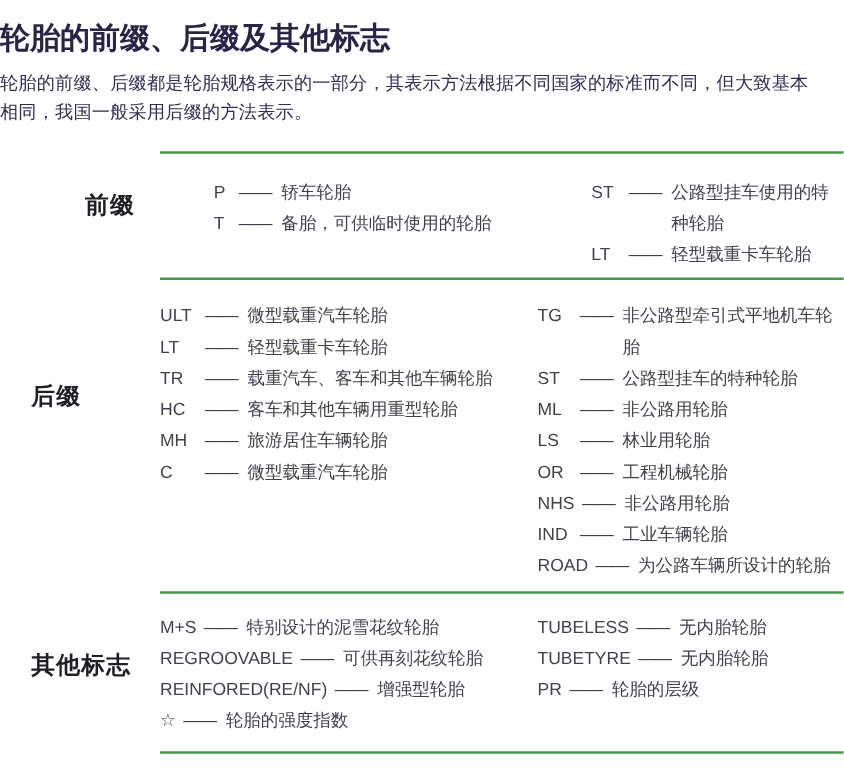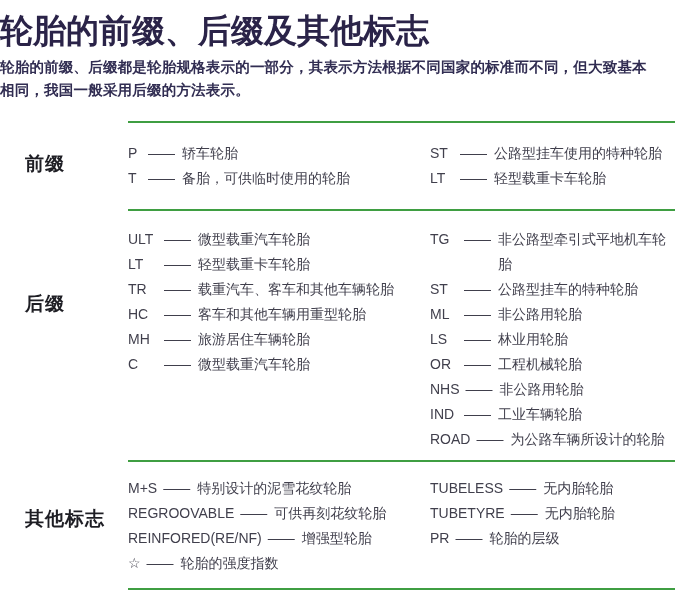--- a/index.html
+++ b/index.html
@@ -5,45 +5,45 @@
   html,body{margin:0;padding:0;}
   body{
     width:675px;height:614px;overflow:hidden;background:#ffffff;
     font-family:"Liberation Sans","DejaVu Sans",sans-serif;
     -webkit-font-smoothing:antialiased;
   }
   .page{width:675px;height:614px;position:relative;}
 
   .title{
     margin:12px 0 0 0;
-    font-size:33px;line-height:38px;font-weight:bold;
+    font-size:24px;line-height:38px;font-weight:bold;
     color:#2a2348;letter-spacing:0px;
   }
   .intro{
     margin:6px 0 0 0;width:648px;
-    font-size:14.5px;line-height:23px;font-weight:700;
+    font-size:14.5px;line-height:23px;font-weight:400;
     color:#312d52;letter-spacing:.2px;
   }
 
   .divider{
     height:0;border-top:2px solid #3f9e42;
     margin-left:128px;
   }
   .divider.first{margin-top:19px;}
 
   .section{
     display:grid;
     grid-template-columns:128px 302px 1fr;
   }
   .section .label{
     padding-left:25px;
     font-size:19px;font-weight:bold;color:#1e1e24;
     letter-spacing:1px;
   }
-  .s0{padding:18px 0 18px 0;}
+  .s0{padding:18px 0 6px 0;margin-left:43px;}
   .s1{padding:16px 0 8px 0;}
   .s2{padding:14px 0 12px 0;}
   .s0 .label{padding-top:10px;}
   .s1 .label{padding-top:64px;}
   .s2 .label{padding-top:30px;}
 
   .col{display:block;}
   .item{
     display:flex;align-items:flex-start;
     font-size:14px;line-height:25px;color:#403f4c;

